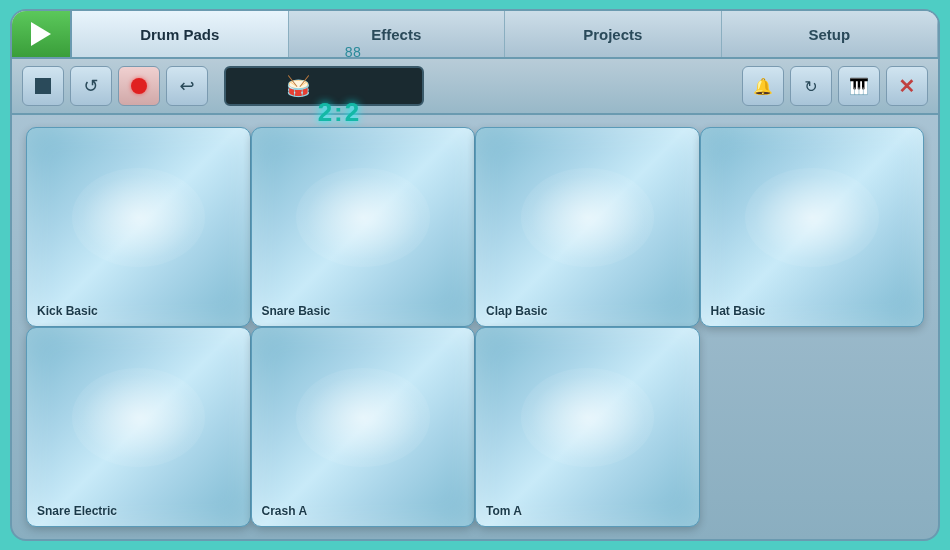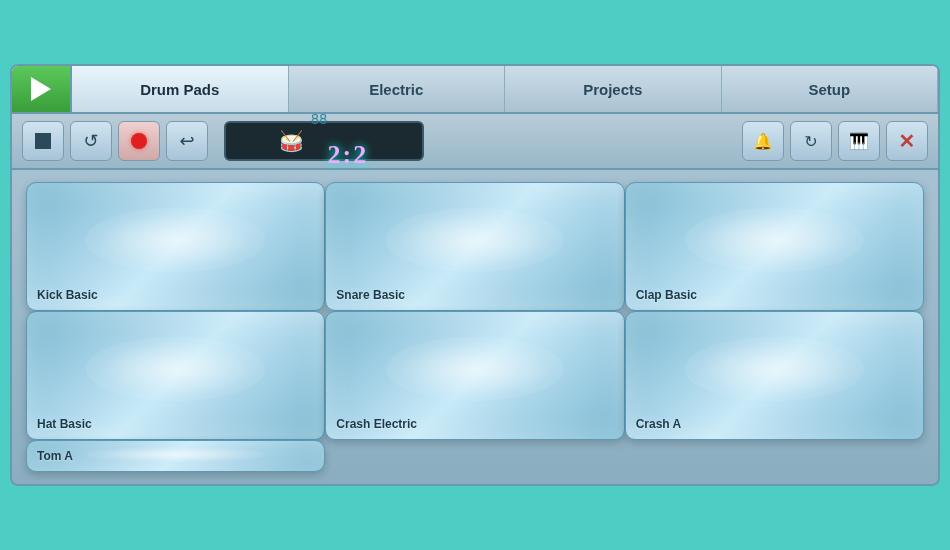--- a/index.html
+++ b/index.html
@@ -9,23 +9,23 @@
       height: 550px;
       background: #4ecdc4;
       display: flex;
       align-items: center;
       justify-content: center;
       font-family: Arial, sans-serif;
     }
 
     .app-container {
       width: 930px;
-      height: 422px;
+      height: 532px;
       background: linear-gradient(180deg, #b0c8d8 0%, #8aaec0 100%);
-      border-radius: 8px;
+      border-radius: 16px;
       border: 2px solid #6a9ab0;
       overflow: hidden;
       display: flex;
       flex-direction: column;
     }
 
     
     .tab-bar {
       display: flex;
       align-items: stretch;
@@ -140,24 +140,24 @@
       margin: 0 10px;
       gap: 6px;
       padding: 4px 8px;
     }
 
     .drum-icon {
       font-size: 20px;
     }
 
     .display-text {
-      font-family: Liberation Serif, serif;
+      font-family: Liberation Sans, sans-serif;
       font-size: 26px;
       font-weight: bold;
-      color: #f0abfc;
+      color: #14b8a6;
       text-shadow: 0 0 8px #00ffff;
       letter-spacing: 2px;
       margin-top: 28px;
     }
 
     .display-small {
       font-family: 'Courier New', monospace;
       font-size: 14px;
       color: #2a8a9a;
       margin-bottom: 8px;
@@ -171,21 +171,21 @@
     .right-transport {
       display: flex;
       gap: 6px;
     }
 
     
     .pads-container {
       flex: 1;
       padding: 12px 14px;
       display: grid;
-      grid-template-columns: repeat(3, 1fr);
+      grid-template-columns: repeat(4, 1fr);
       grid-template-rows: repeat(2, 1fr);
     }
 
     .drum-pad {
       border-radius: 10px;
       background: linear-gradient(135deg, #7ab8d0 0%, #a8d4e8 30%, #c8eaf8 50%, #a8d4e8 70%, #7ab8d0 100%);
       border: 1px solid #5a9ab8;
       position: relative;
       cursor: pointer;
       box-shadow: inset 0 0 30px rgba(255,255,255,0.3), 0 3px 8px rgba(0,0,0,0.2);
@@ -232,21 +232,21 @@
 <div class="app-container">
 
   <div class="tab-bar">
     <div class="play-btn">
       <div class="play-icon"></div>
     </div>
     <div class="tab active">
       <span>Drum Pads</span>
     </div>
     <div class="tab">
-      <span>Electric</span>
+      <span>Effects</span>
     </div>
     <div class="tab">
       <span>Projects</span>
     </div>
     <div class="tab">
       <span>Setup</span>
     </div>
   </div>
 
   <div class="transport-bar">
@@ -258,21 +258,21 @@
     </div>
     <div class="transport-btn record-btn">
       <div class="record-dot"></div>
     </div>
     <div class="transport-btn">
       <span class="undo-icon">↩</span>
     </div>
 
     <div class="display">
       <span class="drum-icon">🥁</span>
-      <div style="display:flex; flex-direction:row; align-items:flex-start;">
+      <div style="display:flex; flex-direction:column; align-items:flex-end;">
         <span class="display-small">88</span>
         <span class="display-text">2:2</span>
       </div>
     </div>
 
     <div class="transport-spacer"></div>
 
     <div class="right-transport">
       <div class="transport-btn">
         <span class="icon-shape">🔔</span>
@@ -296,21 +296,21 @@
     <div class="drum-pad">
       <span class="pad-label">Snare Basic</span>
     </div>
     <div class="drum-pad">
       <span class="pad-label">Clap Basic</span>
     </div>
     <div class="drum-pad">
       <span class="pad-label">Hat Basic</span>
     </div>
     <div class="drum-pad">
-      <span class="pad-label">Crash Electric</span>
+      <span class="pad-label">Snare Electric</span>
     </div>
     <div class="drum-pad">
       <span class="pad-label">Crash A</span>
     </div>
     <div class="drum-pad">
       <span class="pad-label">Tom A</span>
     </div>
   </div>
 
 </div>

